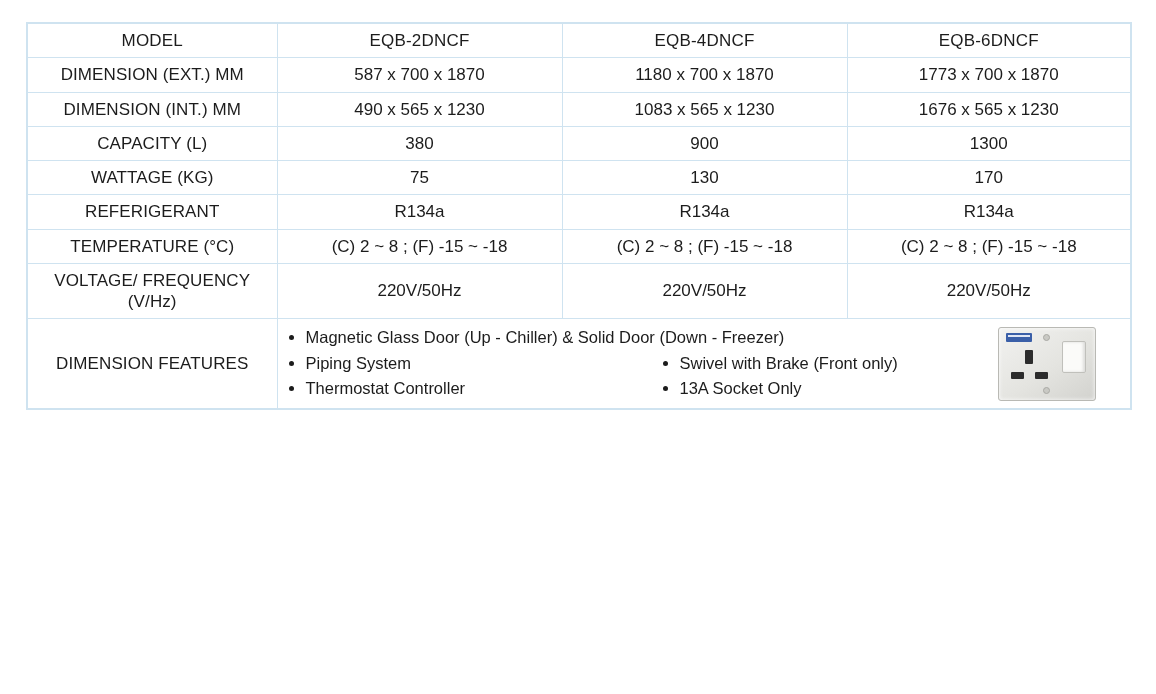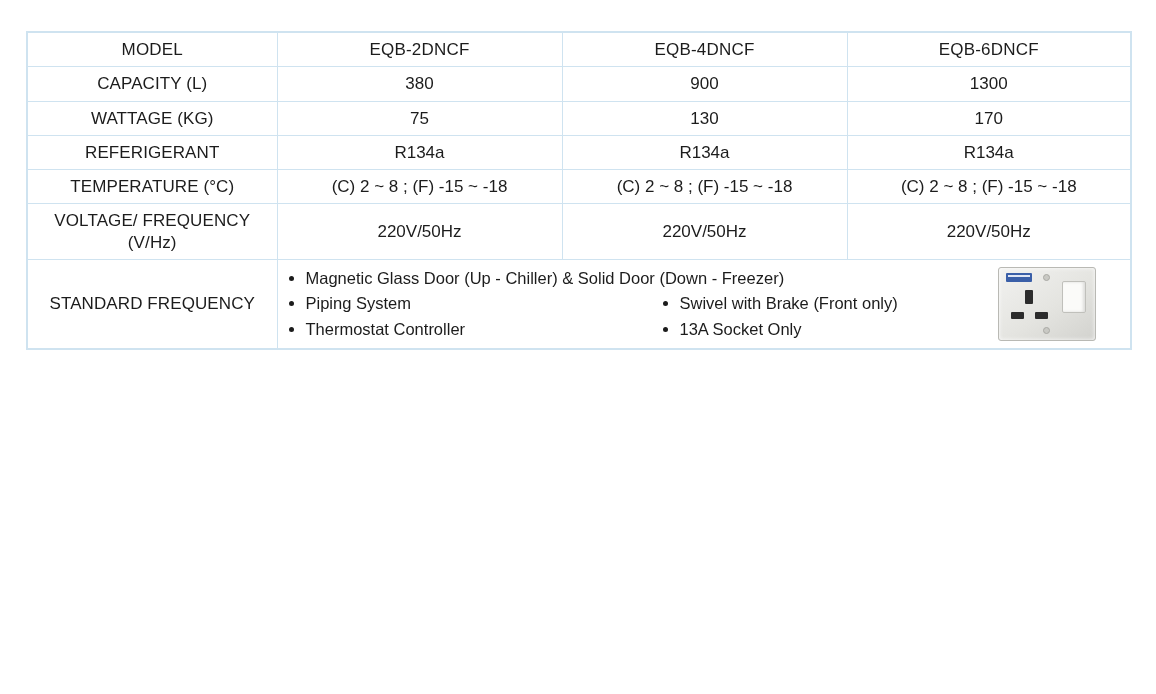--- a/index.html
+++ b/index.html
@@ -9,21 +9,21 @@
   }
   body {
     width: 1156px;
     height: 694px;
     font-family: "Liberation Sans", sans-serif;
     color: #1a1a1a;
     overflow: hidden;
   }
   .sheet {
     position: absolute;
-    left: 0; top: 9px;
+    left: 0; top: 0;
     width: 1156px;
     height: 582px;
     box-sizing: border-box;
     padding: 22px 26px 20px 26px;
   }
   table.spec {
     width: 1104px;
     border-collapse: collapse;
     table-layout: fixed;
     background: #ffffff;
@@ -173,21 +173,33 @@
         <col class="c3">
     </colgroup>
     <tbody>
       <tr class="hdr">
         <td>MODEL</td>
         <td>EQB-2DNCF</td>
         <td>EQB-4DNCF</td>
         <td>EQB-6DNCF</td>
       </tr>
 
-
+      <tr>
+        <td class="rowlabel">DIMENSION (EXT.) MM</td>
+        <td class="val">587 x 700 x 1870</td>
+        <td class="val">1180 x 700 x 1870</td>
+        <td class="val">1773 x 700 x 1870</td>
+      </tr>
+
+      <tr>
+        <td class="rowlabel">DIMENSION (INT.) MM</td>
+        <td class="val">490 x 565 x 1230</td>
+        <td class="val">1083 x 565 x 1230</td>
+        <td class="val">1676 x 565 x 1230</td>
+      </tr>
 
       <tr>
         <td class="rowlabel">CAPACITY (L)</td>
         <td class="val">380</td>
         <td class="val">900</td>
         <td class="val">1300</td>
       </tr>
 
 
       <tr>
@@ -217,21 +229,21 @@
           <div>(V/Hz)</div>
         </td>
         <td class="val">220V/50Hz</td>
         <td class="val">220V/50Hz</td>
         <td class="val">220V/50Hz</td>
       </tr>
 
 
 
       <tr>
-        <td class="rowlabel">STANDARD FREQUENCY</td>
+        <td class="rowlabel">DIMENSION FEATURES</td>
         <td class="features-cell" colspan="3">
           <div class="features-wrap">
             <div class="features-lists">
               <ul class="feat feat-line-full">
                 <li>Magnetic Glass Door (Up - Chiller) &amp; Solid Door (Down - Freezer)</li>
               </ul>
               <div class="feat-row">
                 <ul class="feat feat-col-a">
                   <li>Piping System</li>
                   <li>Thermostat Controller</li>

